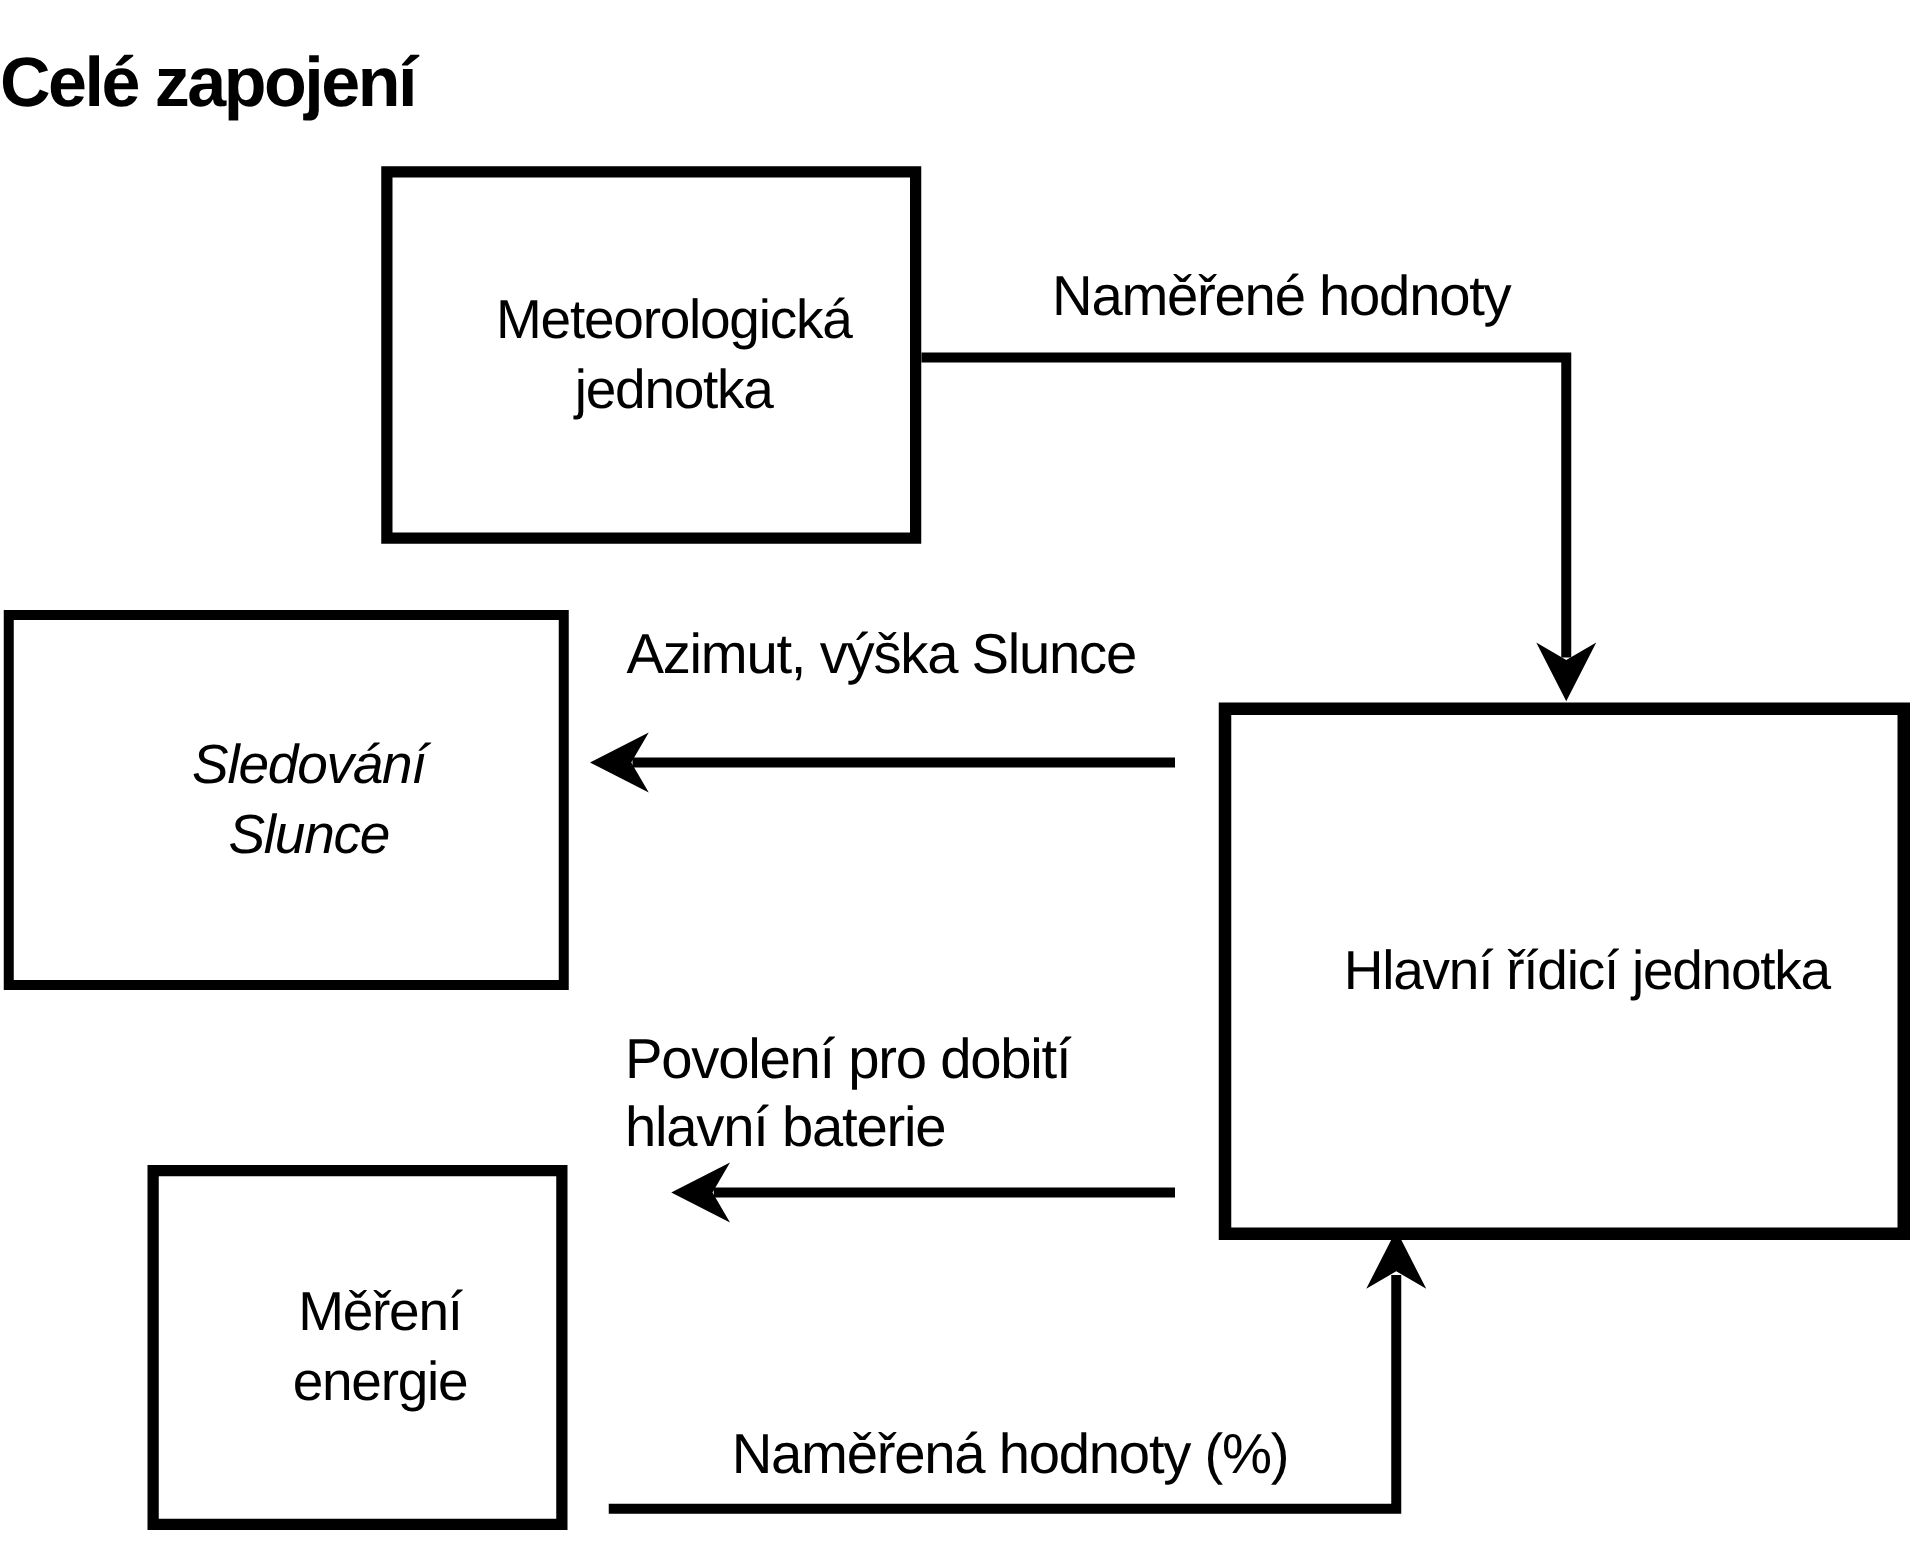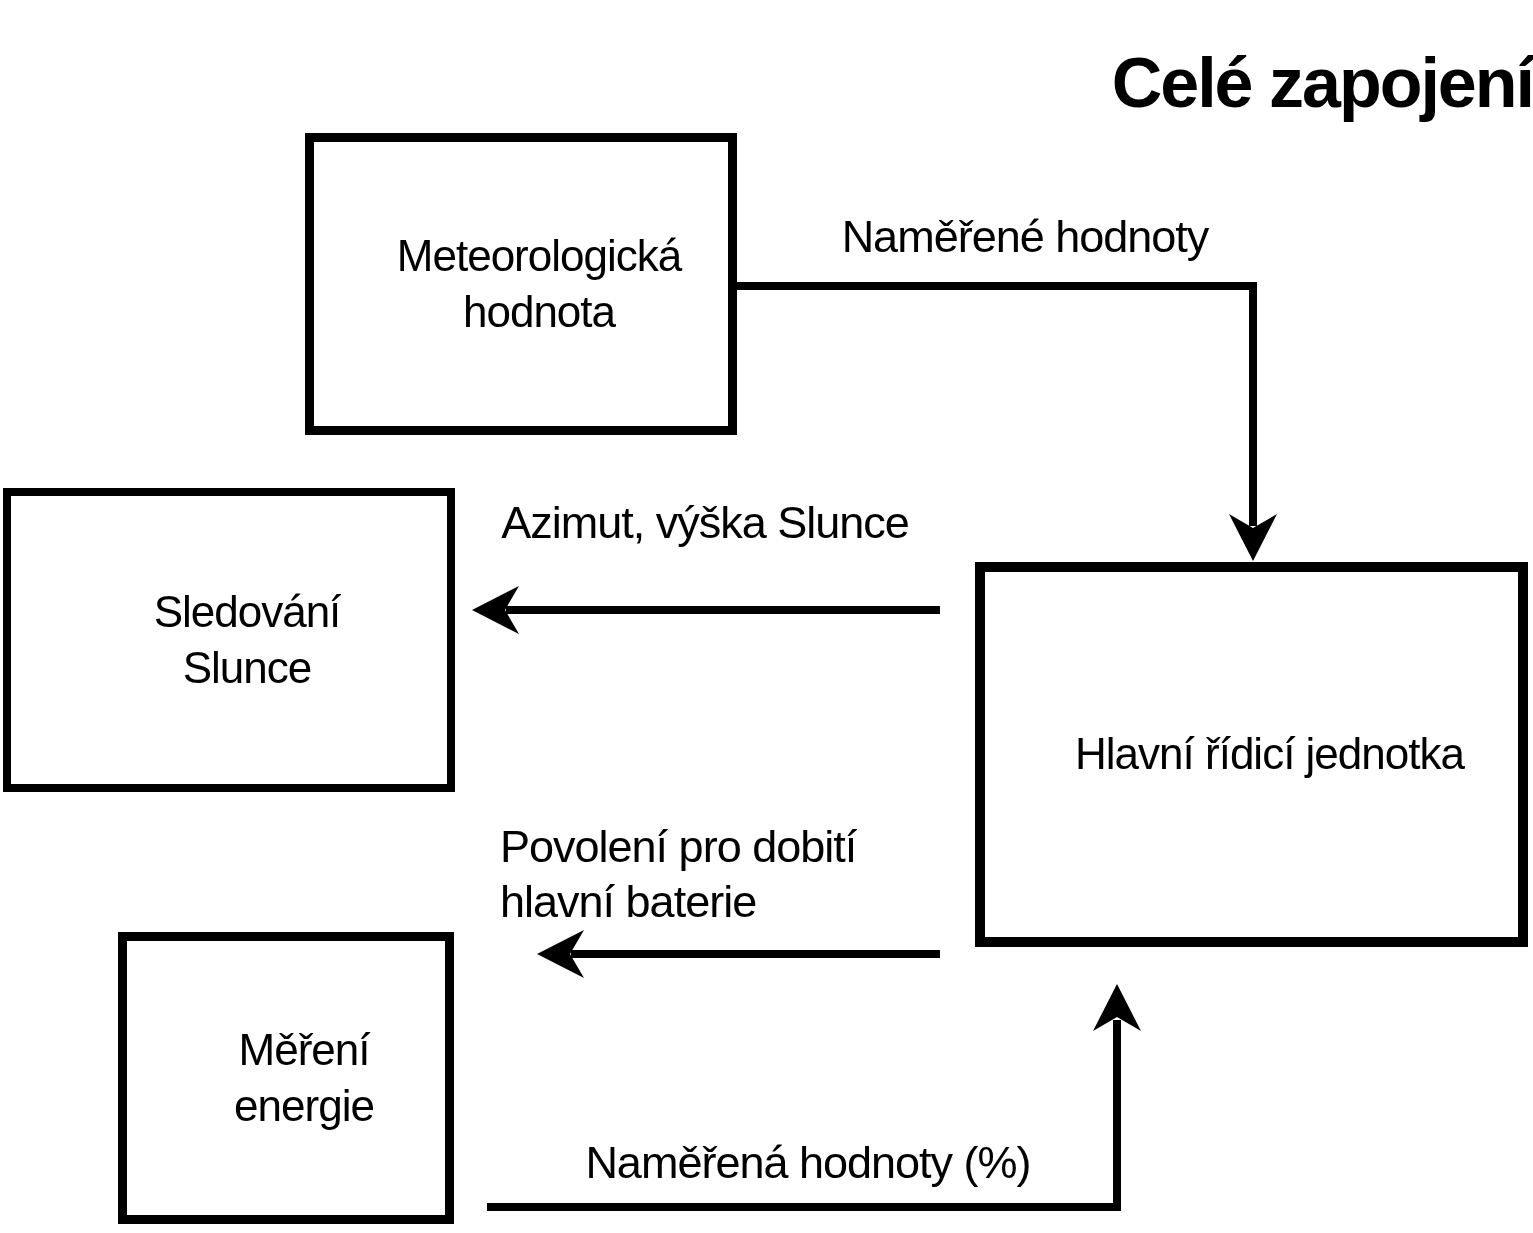--- a/index.html
+++ b/index.html
@@ -47,39 +47,39 @@
     line-height: 1.28;
     letter-spacing: -1px;
     padding-left: 36px;
   }
   .node span { display: block; }
   .diagram-title {
     position: absolute;
     left: 0;
     top: -4px;
     width: 1533px;
-    text-align: right;
-    font-size: 70px;
+    text-align: left;
+    font-size: 56px;
     line-height: 1.15;
     letter-spacing: -2px;
   }
   .edge-label {
     position: absolute;
     font-size: 45px;
     line-height: 1.22;
     letter-spacing: -1px;
     white-space: nowrap;
   }
   .edge-label span { display: block; }
   .center { text-align: center; }
 
   #node-meteo   { left: 305px; top: 133px;  width: 432px; height: 302px; }
-  #node-sun     { left: 3px;   top: 488px;  width: 452px; height: 304px; border-width: 8px; }
+  #node-sun     { left: 3px;   top: 488px;  width: 452px; height: 304px; border-width: 8px; font-style: italic; }
   #node-energy  { left: 118px; top: 932px;  width: 336px; height: 292px; }
-  #node-main    { left: 975px; top: 562px;  width: 553px; height: 385px; border-width: 10px; }
+  #node-main    { left: 975px; top: 562px;  width: 553px; height: 430px; border-width: 10px; }
 
   #label-measured-values { left: 737px; top: 210px; width: 516px; margin-left: 30px; }
   #label-sun-position    { left: 455px; top: 496px; width: 500px; }
   #label-charge          { left: 500px; top: 820px; }
   #label-percent         { left: 483px; top: 1136px; width: 650px; }
 </style>
 </head>
 <body>
 
 <div class="canvas">
@@ -96,21 +96,21 @@
     <polygon class="arrowhead" points="537,954 584,930 570,954 584,978"></polygon>
 
     <polyline class="wire" points="487,1207 1117,1207 1117,1020"></polyline>
     <polygon class="arrowhead" points="1117,984 1141,1031 1117,1017 1093,1031"></polygon>
   </svg>
 
   <h1 class="diagram-title">Celé zapojení</h1>
 
   <div class="node" id="node-meteo">
     <span>Meteorologická</span>
-    <span>hodnota</span>
+    <span>jednotka</span>
   </div>
 
   <div class="node" id="node-sun">
     <span>Sledování</span>
     <span>Slunce</span>
   </div>
 
   <div class="node" id="node-energy">
     <span>Měření</span>
     <span>energie</span>

